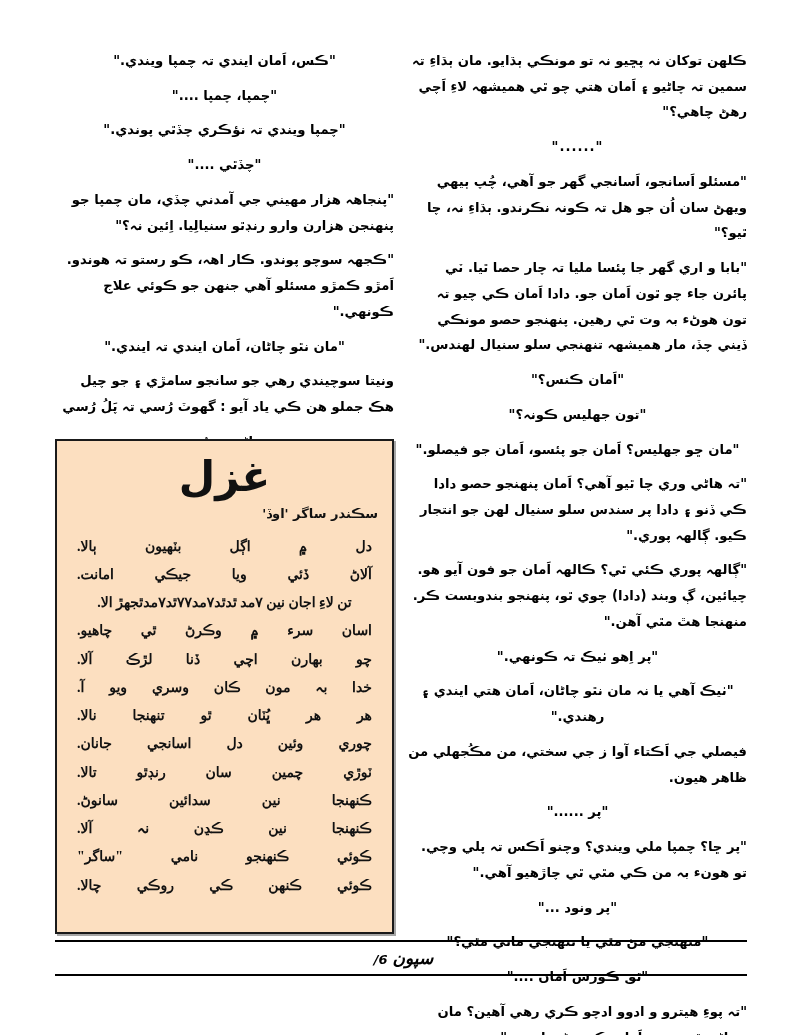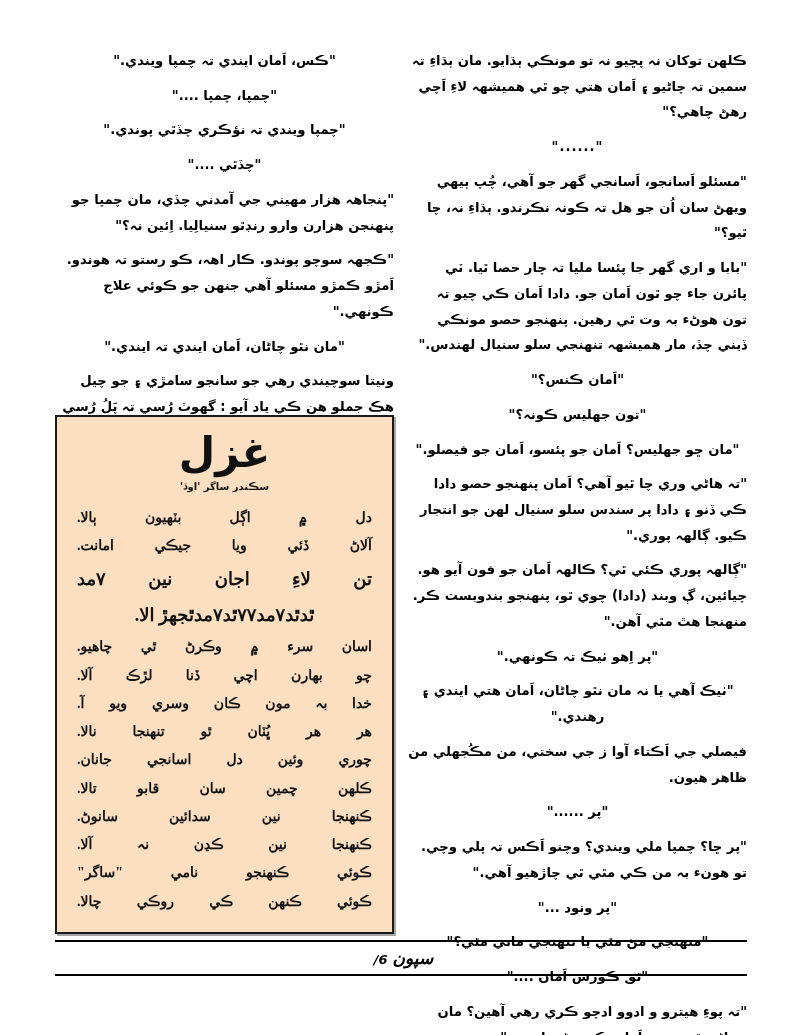--- a/index.html
+++ b/index.html
@@ -84,36 +84,36 @@
 
   
   .poem-box {
     position: absolute;
     left: 0;
     right: 0;
     bottom: -6px;
     background: #fcdfc0;
     border: 2.2px solid #1a1a1a;
     box-sizing: border-box;
-    padding: 12px 14px 16px 14px;
+    padding: 12px 14px 32px 14px;
     box-shadow: 2px 2px 0 rgba(0,0,0,0.35);
   }
   .poem-title {
     direction: rtl;
     text-align: center;
     font-size: 42px;
     line-height: 1.05;
     font-weight: bold;
     color: #111;
     margin: 2px 0 6px 0;
   }
   .poem-author {
     direction: rtl;
-    text-align: center;
-    font-size: 10px;
+    text-align: right;
+    font-size: 13px;
     font-weight: bold;
     color: #111;
     margin: 0 0 12px 0;
   }
   .poem-lines {
     direction: rtl;
   }
   .poem-line {
     direction: rtl;
     text-align: justify;
@@ -121,21 +121,21 @@
     font-size: 14px;
     line-height: 2.02;
     font-weight: bold;
     color: #111;
     white-space: normal;
     padding: 0 6px;
     font-family: Liberation Serif, serif;
   }
   .poem-line.tight {
     text-align-last: center;
-    font-size: 18px;
+    font-size: 14px;
     letter-spacing: -0.2px;
   }
 
   
   .footer {
     position: absolute;
     left: 55px;
     top: 940px;
     width: 692px;
     height: 46px;
@@ -218,21 +218,21 @@
         <div class="poem-author">سڪندر ساگر 'اوڏ'</div>
         <div class="poem-lines">
           <div class="poem-line">دل ۾ اڳل بٽهيون ٻالا.</div>
           <div class="poem-line">آلاڻ ڏئي ويا جيڪي امانت.</div>
           <div class="poem-line tight">تن لاءِ اجان نين ٧مد ٿدٿد٧مد٧٧ٿد٧مدٿجهڙ الا.</div>
           <div class="poem-line">اسان سرء ۾ وڪرڻ ٿي چاهيو.</div>
           <div class="poem-line">چو بهارن اچي ڏنا لڙڪ آلا.</div>
           <div class="poem-line">خدا بہ مون ڪان وسري ويو آ.</div>
           <div class="poem-line">هر هر ڀُٽان ٿو تنهنجا نالا.</div>
           <div class="poem-line">چوري وئين دل اسانجي جانان.</div>
-          <div class="poem-line">ڪلهن چمين سان قابو تالا.</div>
+          <div class="poem-line">ٽوڙي چمين سان رنڊٿو تالا.</div>
           <div class="poem-line">ڪنهنجا نين سدائين سانوڻ.</div>
           <div class="poem-line">ڪنهنجا نين ڪڍن نہ آلا.</div>
           <div class="poem-line">ڪوئي ڪنهنجو نامي "ساگر"</div>
           <div class="poem-line">ڪوئي ڪنهن ڪي روڪي چالا.</div>
         </div>
       </div>
     </div>
 
   </div>
 

